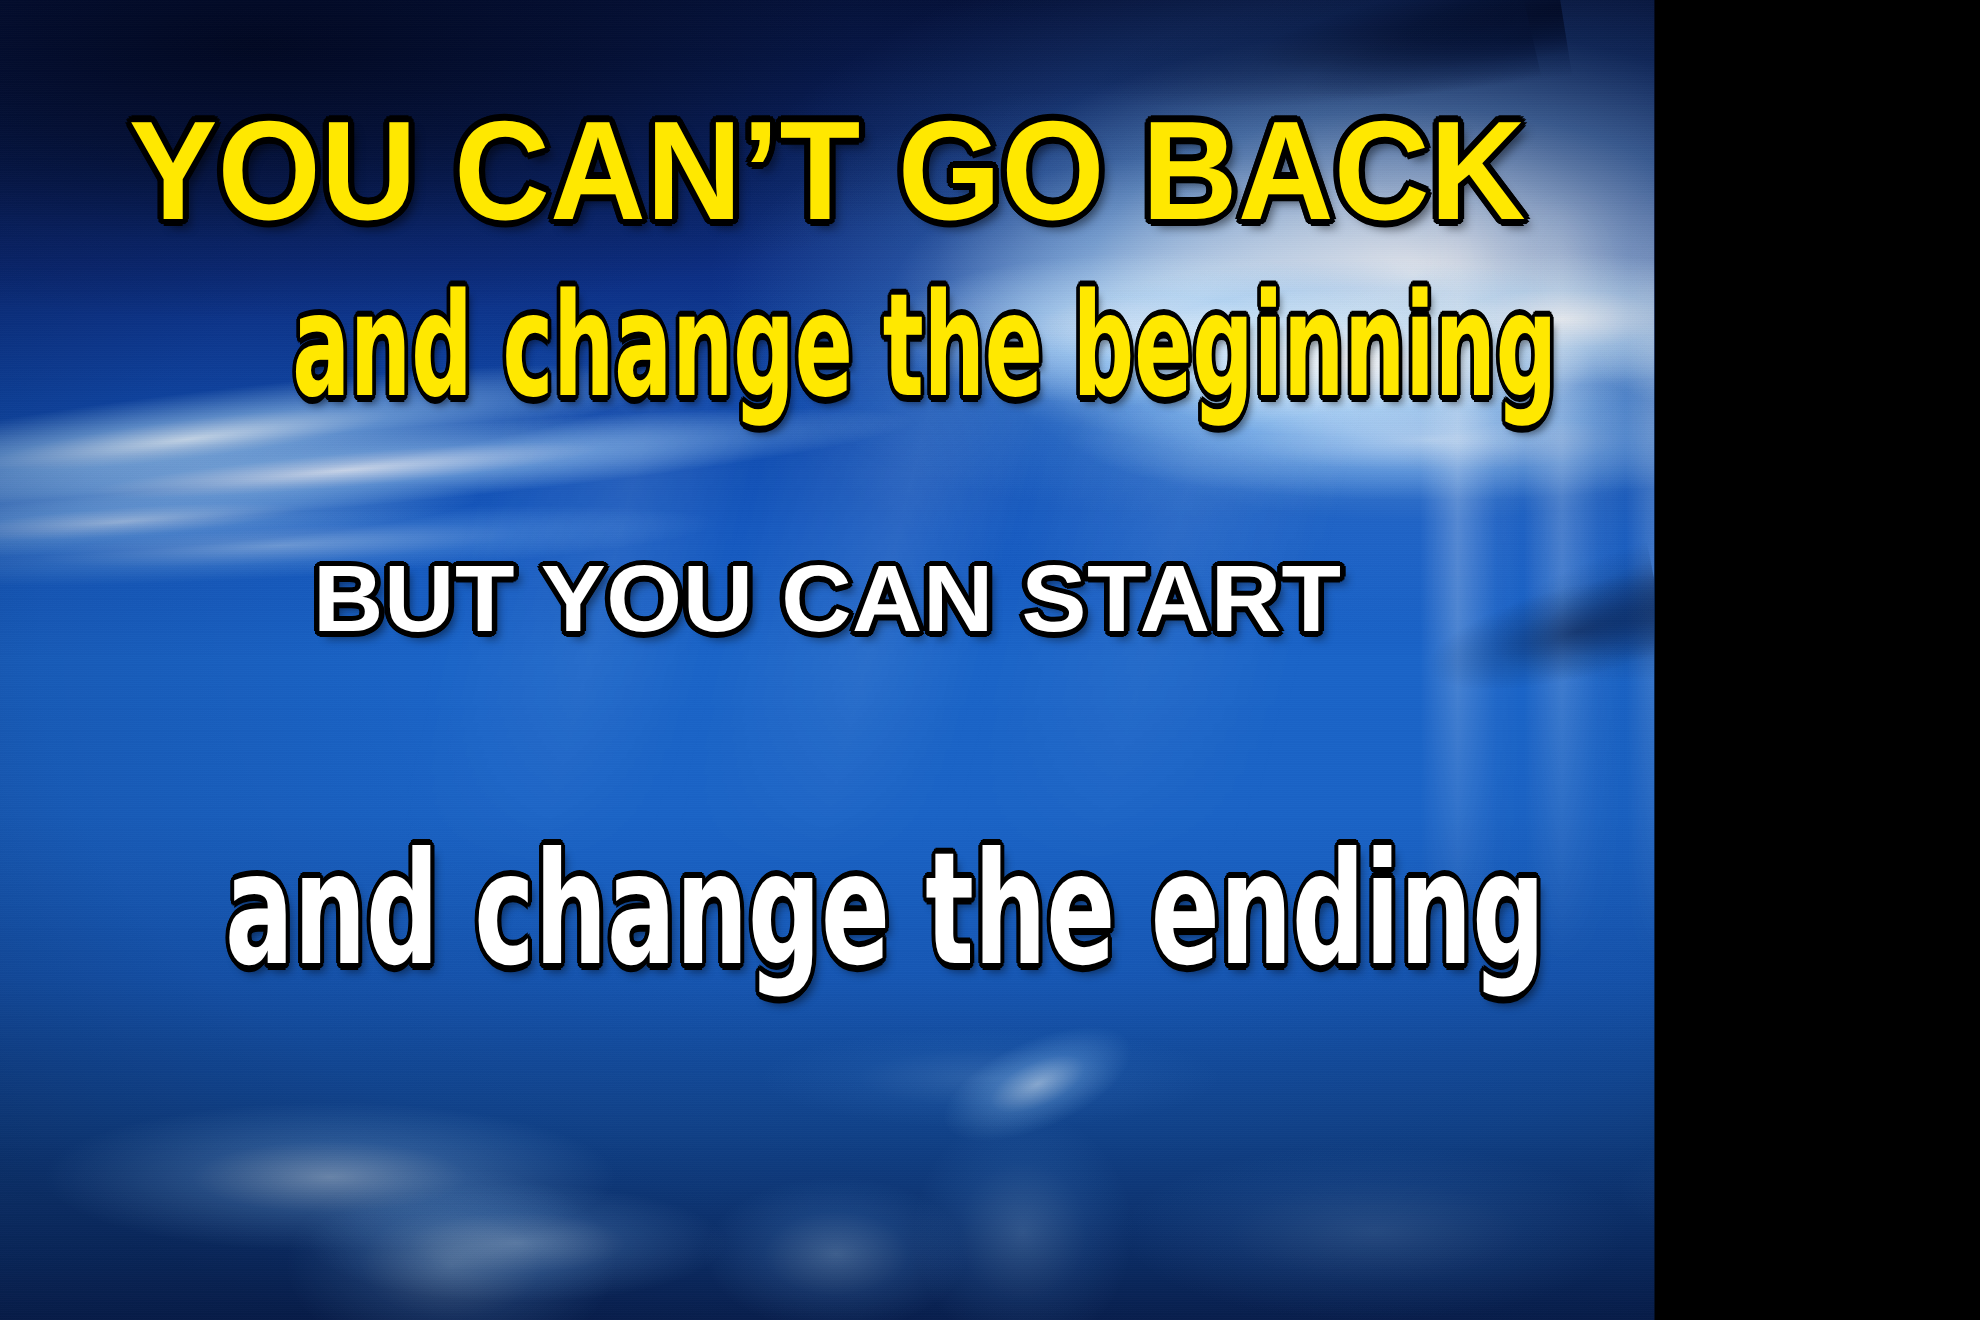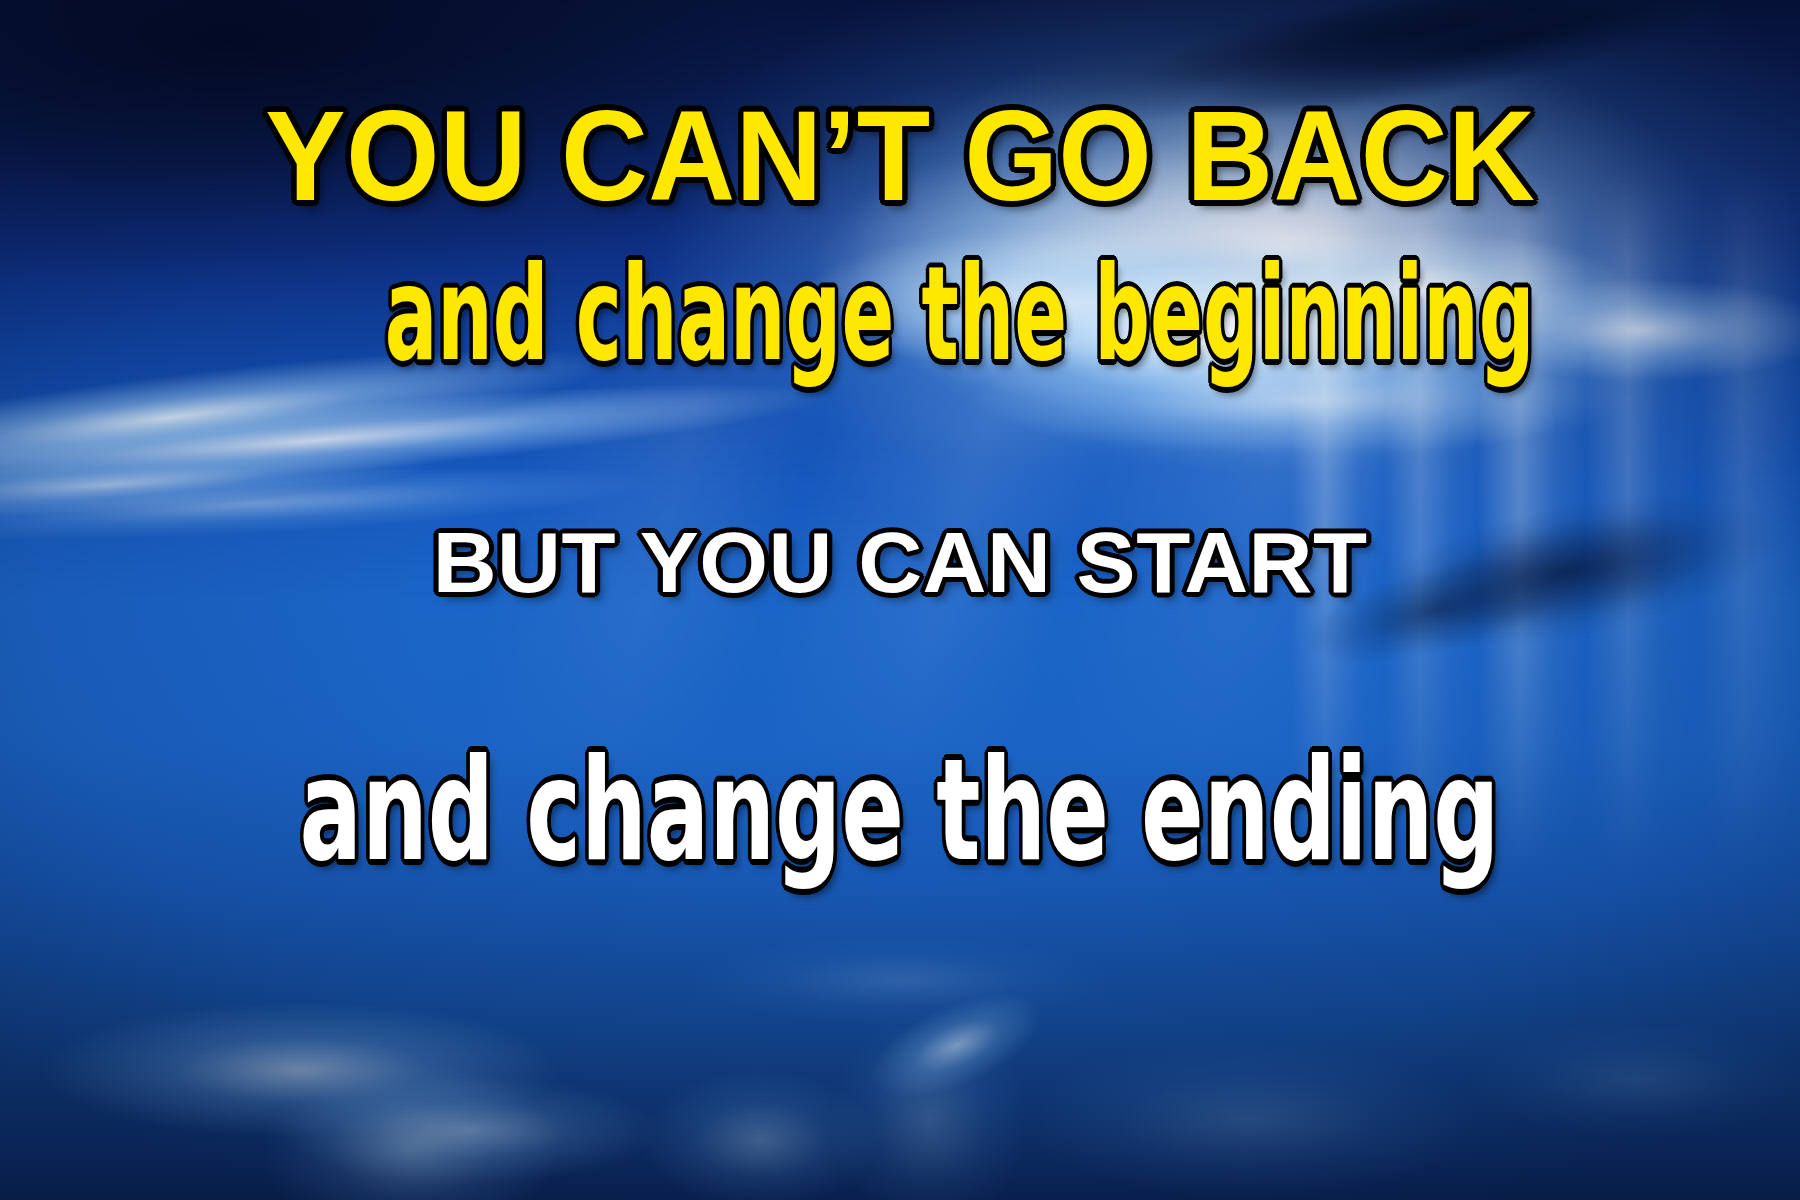--- a/index.html
+++ b/index.html
@@ -7,21 +7,21 @@
 
   html, body {
     width:1800px; height:1200px;
     background:#000;
     font-family:"Liberation Sans", sans-serif;
     overflow:hidden;
   }
 
   #poster {
     position:relative;
-    width:1800px; height:1200px;
+    width:1504px; height:1200px;
     overflow:hidden;
     
     background:
       linear-gradient(to bottom,
         #06133f 0%,
         #0a2160 9%,
         #0d2f86 20%,
         #1048aa 30%,
         #1558bf 40%,
         #1a64c8 50%,
@@ -356,27 +356,27 @@
        6px  7px 8px rgba(0,0,0,0.42);
   }
 
   
   #line-1 { position:absolute; top:92px;  left:0; font-size:128px; transform:scaleX(1.00); }
   #line-1 .txt { display:inline-block; transform:scaleX(1.02); }
 
   #line-2 { position:absolute; top:258px; left:0; font-size:114px; }
   #line-2 .txt { display:inline-block; transform:scaleX(1.06) scaleY(1.12); }
 
-  #line-3 { position:absolute; top:519px; left:0; font-size:86px; }
+  #line-3 { position:absolute; top:502px; left:0; font-size:86px; }
   #line-3 .txt { display:inline-block; transform:scaleX(0.98); }
 
   #line-4 { position:absolute; top:608px; left:0; font-size:112px; }
   #line-4 .txt { display:inline-block; transform:scaleX(1.00); }
 
-  #line-5 { position:absolute; top:748px; left:0; font-size:124px; }
+  #line-5 { position:absolute; top:766px; left:0; font-size:124px; }
   #line-5 .txt { display:inline-block; transform:scaleX(1.04) scaleY(1.14); }
 </style>
 </head>
 <body>
 
 <div id="poster">
 
   <div class="layer dark-topleft"></div>
   <div class="layer halo-secondary"></div>
   <div class="layer halo-main"></div>

